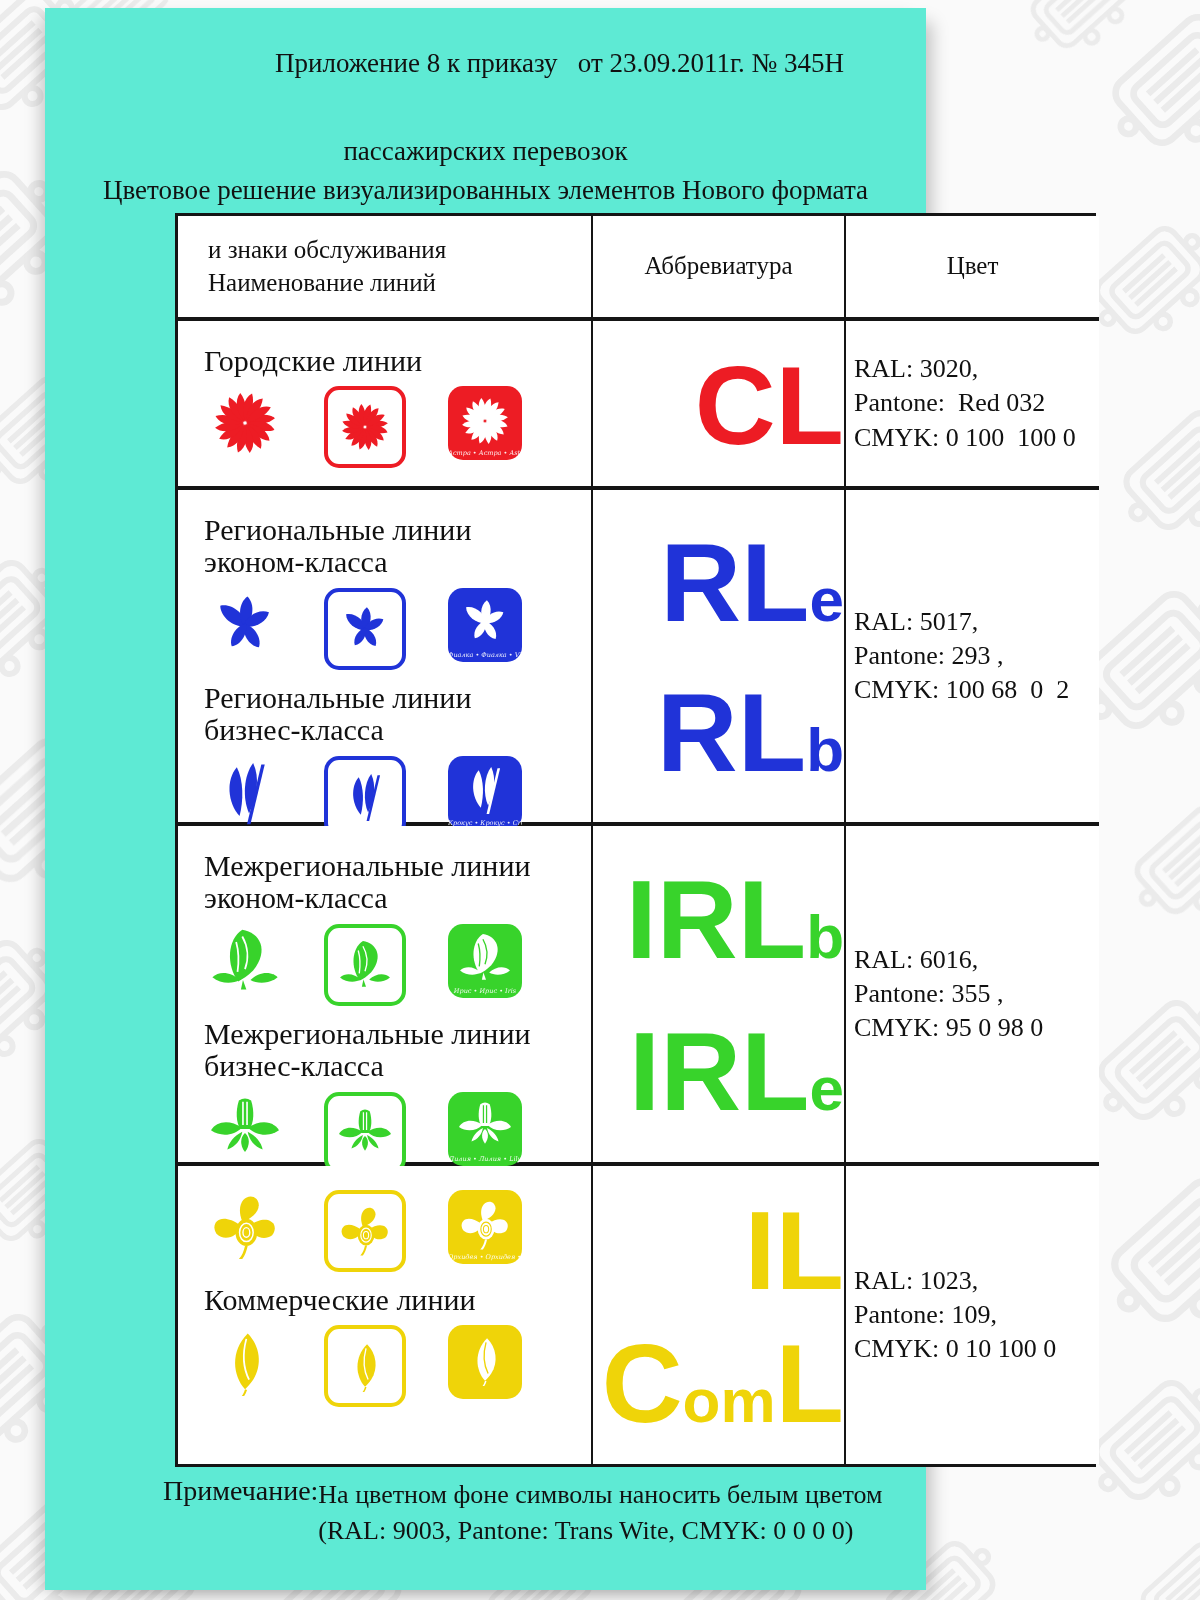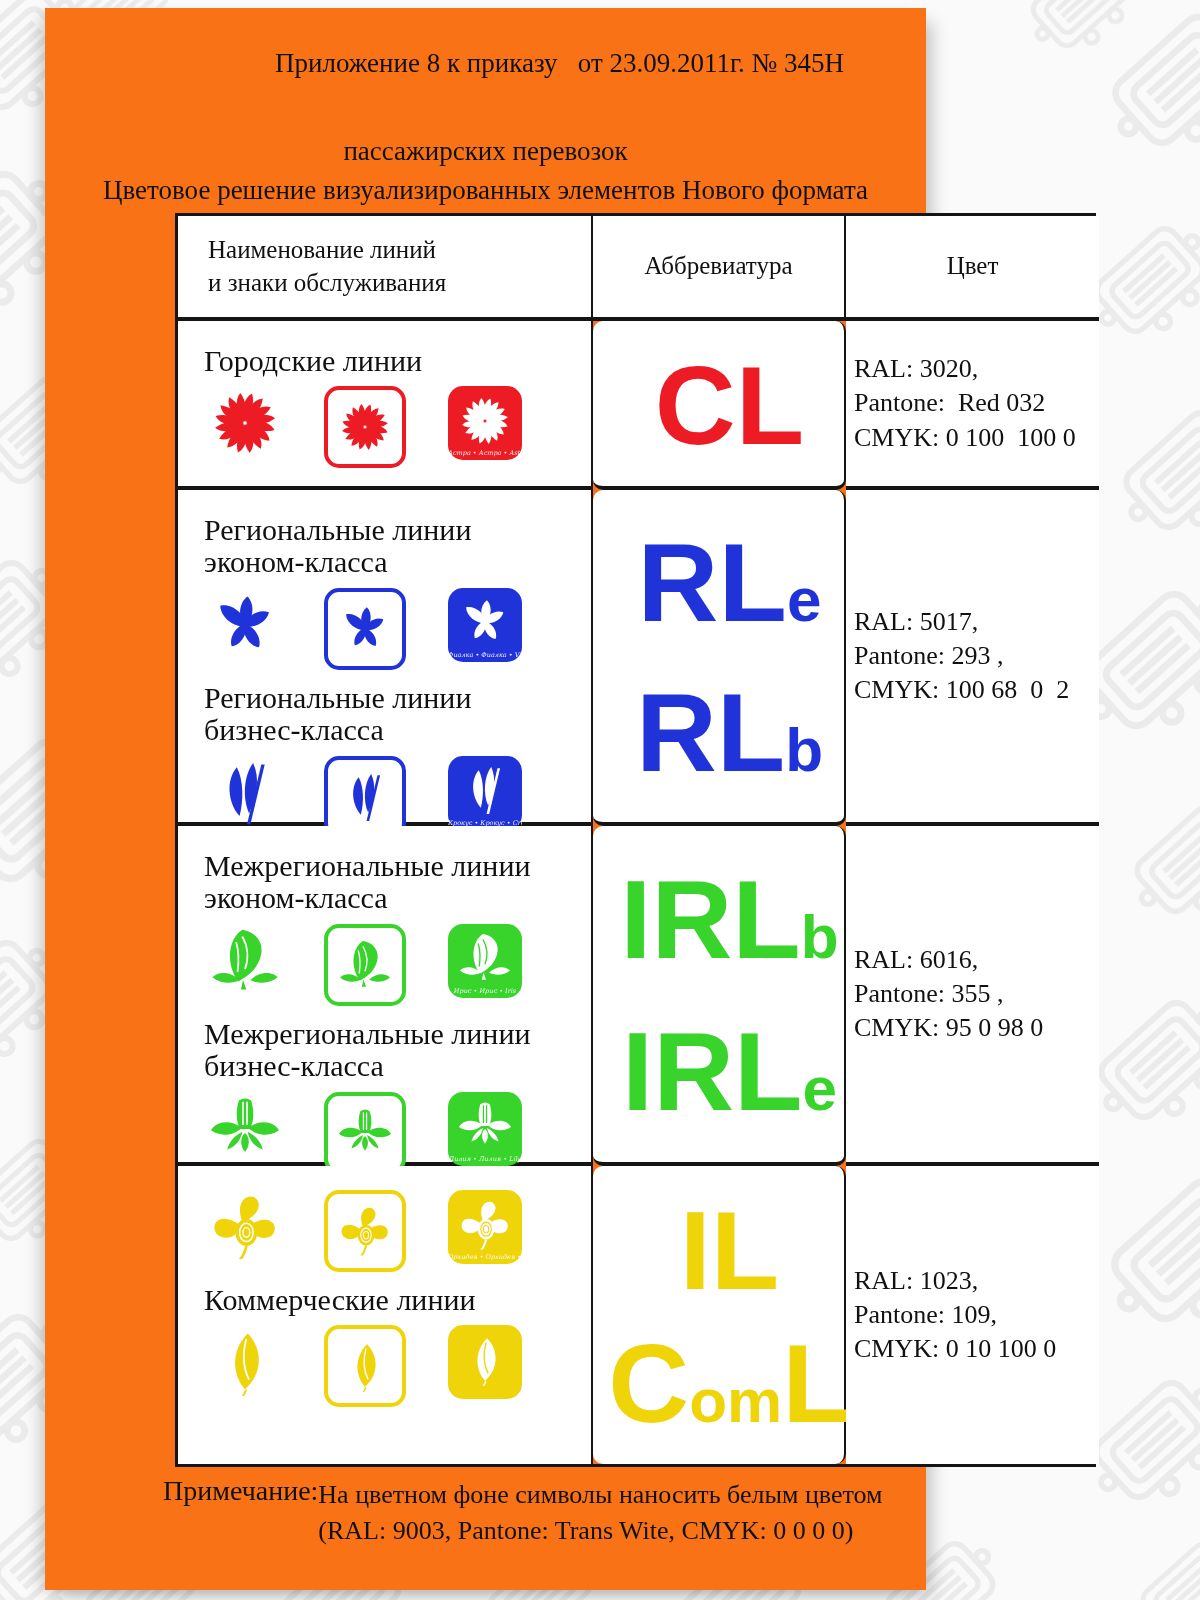--- a/index.html
+++ b/index.html
@@ -4,21 +4,21 @@
 <style>
   html,body{margin:0;padding:0;}
   body{
     width:1200px;height:1600px;position:relative;overflow:hidden;
     background:#fafafa;
     font-family:"Liberation Serif",serif;color:#111;
   }
   .bg-pattern{position:absolute;left:0;top:0;z-index:0;}
   .page{
     position:absolute;left:45px;top:8px;width:881px;height:1582px;
-    background:#f97316;z-index:1;
+    background:#5eead4;z-index:1;
     box-shadow:-10px 4px 14px -4px rgba(0,0,0,.18), 10px 10px 16px -4px rgba(0,0,0,.22);
   }
   .appendix{
     position:absolute;top:40px;right:82px;font-size:27px;white-space:pre;
   }
   .doc-title{
     position:absolute;top:124px;left:0;width:100%;text-align:center;
     font-size:27px;line-height:1.45;
   }
   
@@ -45,21 +45,21 @@
   .v-outline{--glyph:var(--c);--detail:#fff;border:4px solid var(--c);border-radius:15px;background:#fff;}
   .v-outline .glyph{width:52px;height:52px;}
   .v-filled{--glyph:#fff;--detail:var(--c);background:var(--c);border-radius:15px;}
   .v-filled .glyph{width:52px;height:52px;margin-top:-5px;}
   .cap{
     position:absolute;bottom:3px;left:0;width:100%;text-align:center;
     font-family:"DejaVu Serif",serif;font-style:italic;font-size:6.5px;
     color:rgba(255,255,255,.92);white-space:nowrap;overflow:hidden;
   }
   
-  .abbr-cell{display:flex;flex-direction:column;justify-content:space-around;align-items:center;padding:18px 0 14px 22px;border-radius:10px;}
+  .abbr-cell{display:flex;flex-direction:column;justify-content:space-around;align-items:flex-end;padding:18px 0 14px 22px;}
   .abbr-cell.single{justify-content:center;}
   .abbr{
     font-family:"Liberation Sans",sans-serif;font-weight:bold;line-height:.8;
     color:var(--c);font-size:112px;letter-spacing:0;
   }
   .abbr .sub{font-size:62px;}
   
   .spec-cell{display:flex;align-items:center;justify-content:flex-start;padding-left:8px;}
   .spec{font-size:26px;line-height:1.32;white-space:pre;}
   
@@ -183,22 +183,22 @@
 
   <div class="doc-title">
     <div>пассажирских перевозок</div>
     <div>Цветовое решение визуализированных элементов Нового формата</div>
   </div>
 
   <div class="doc-table">
 
     <div class="cell th left br bb">
       <div>
+        <div>и знаки обслуживания</div>
         <div>Наименование линий</div>
-        <div>и знаки обслуживания</div>
       </div>
     </div>
     <div class="cell th br bb">Аббревиатура</div>
     <div class="cell th bb">Цвет</div>
 
     <div class="cell name-cell br bb" style="--c: #ED1C24;">
       <div class="gname">
         <div>Городские линии</div>
           <div></div>
       </div>

